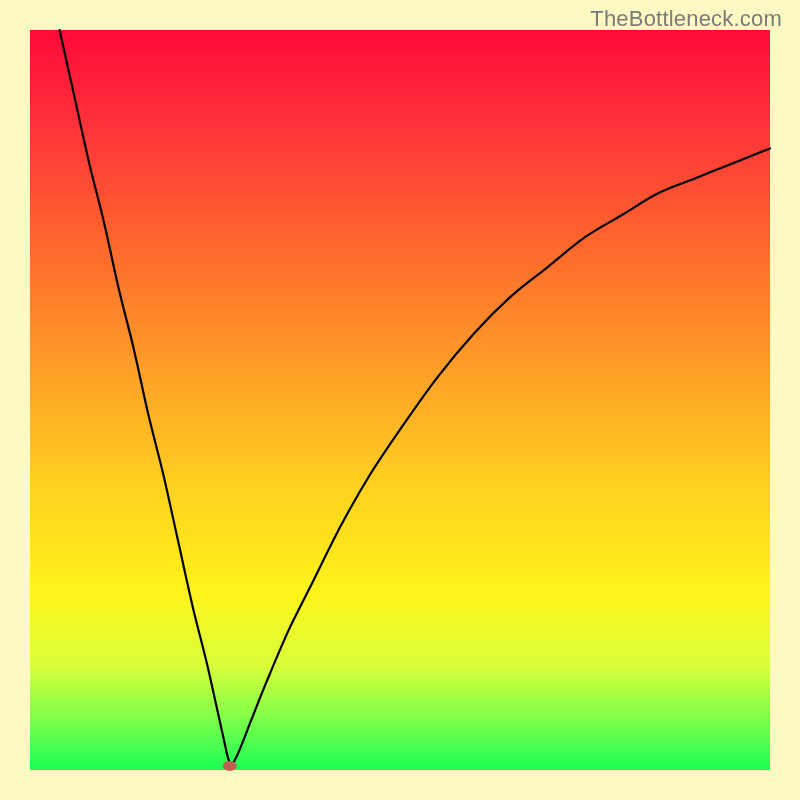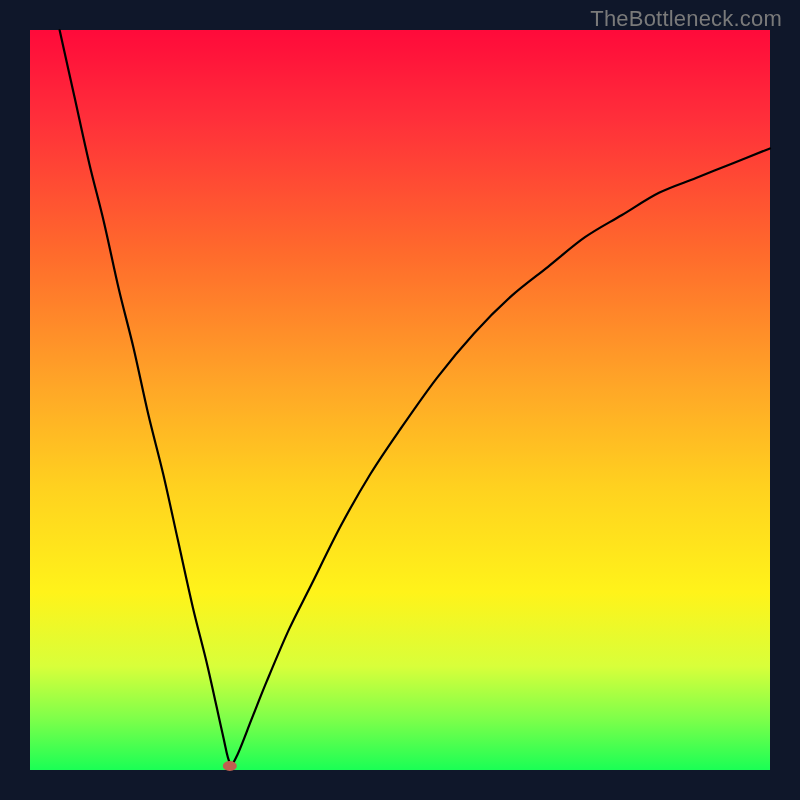--- a/index.html
+++ b/index.html
@@ -8,21 +8,21 @@
     width: 800px;
     height: 800px;
     background: #000;
     overflow: hidden;
     font-family: Arial, Helvetica, sans-serif;
   }
   .frame {
     position: relative;
     width: 800px;
     height: 800px;
-    background: #0f172a;
+    background: #fef9c3;
   }
   .plot-area {
     position: absolute;
     left: 30px;
     top: 30px;
     width: 740px;
     height: 740px;
     
     background: linear-gradient(
       to bottom,

